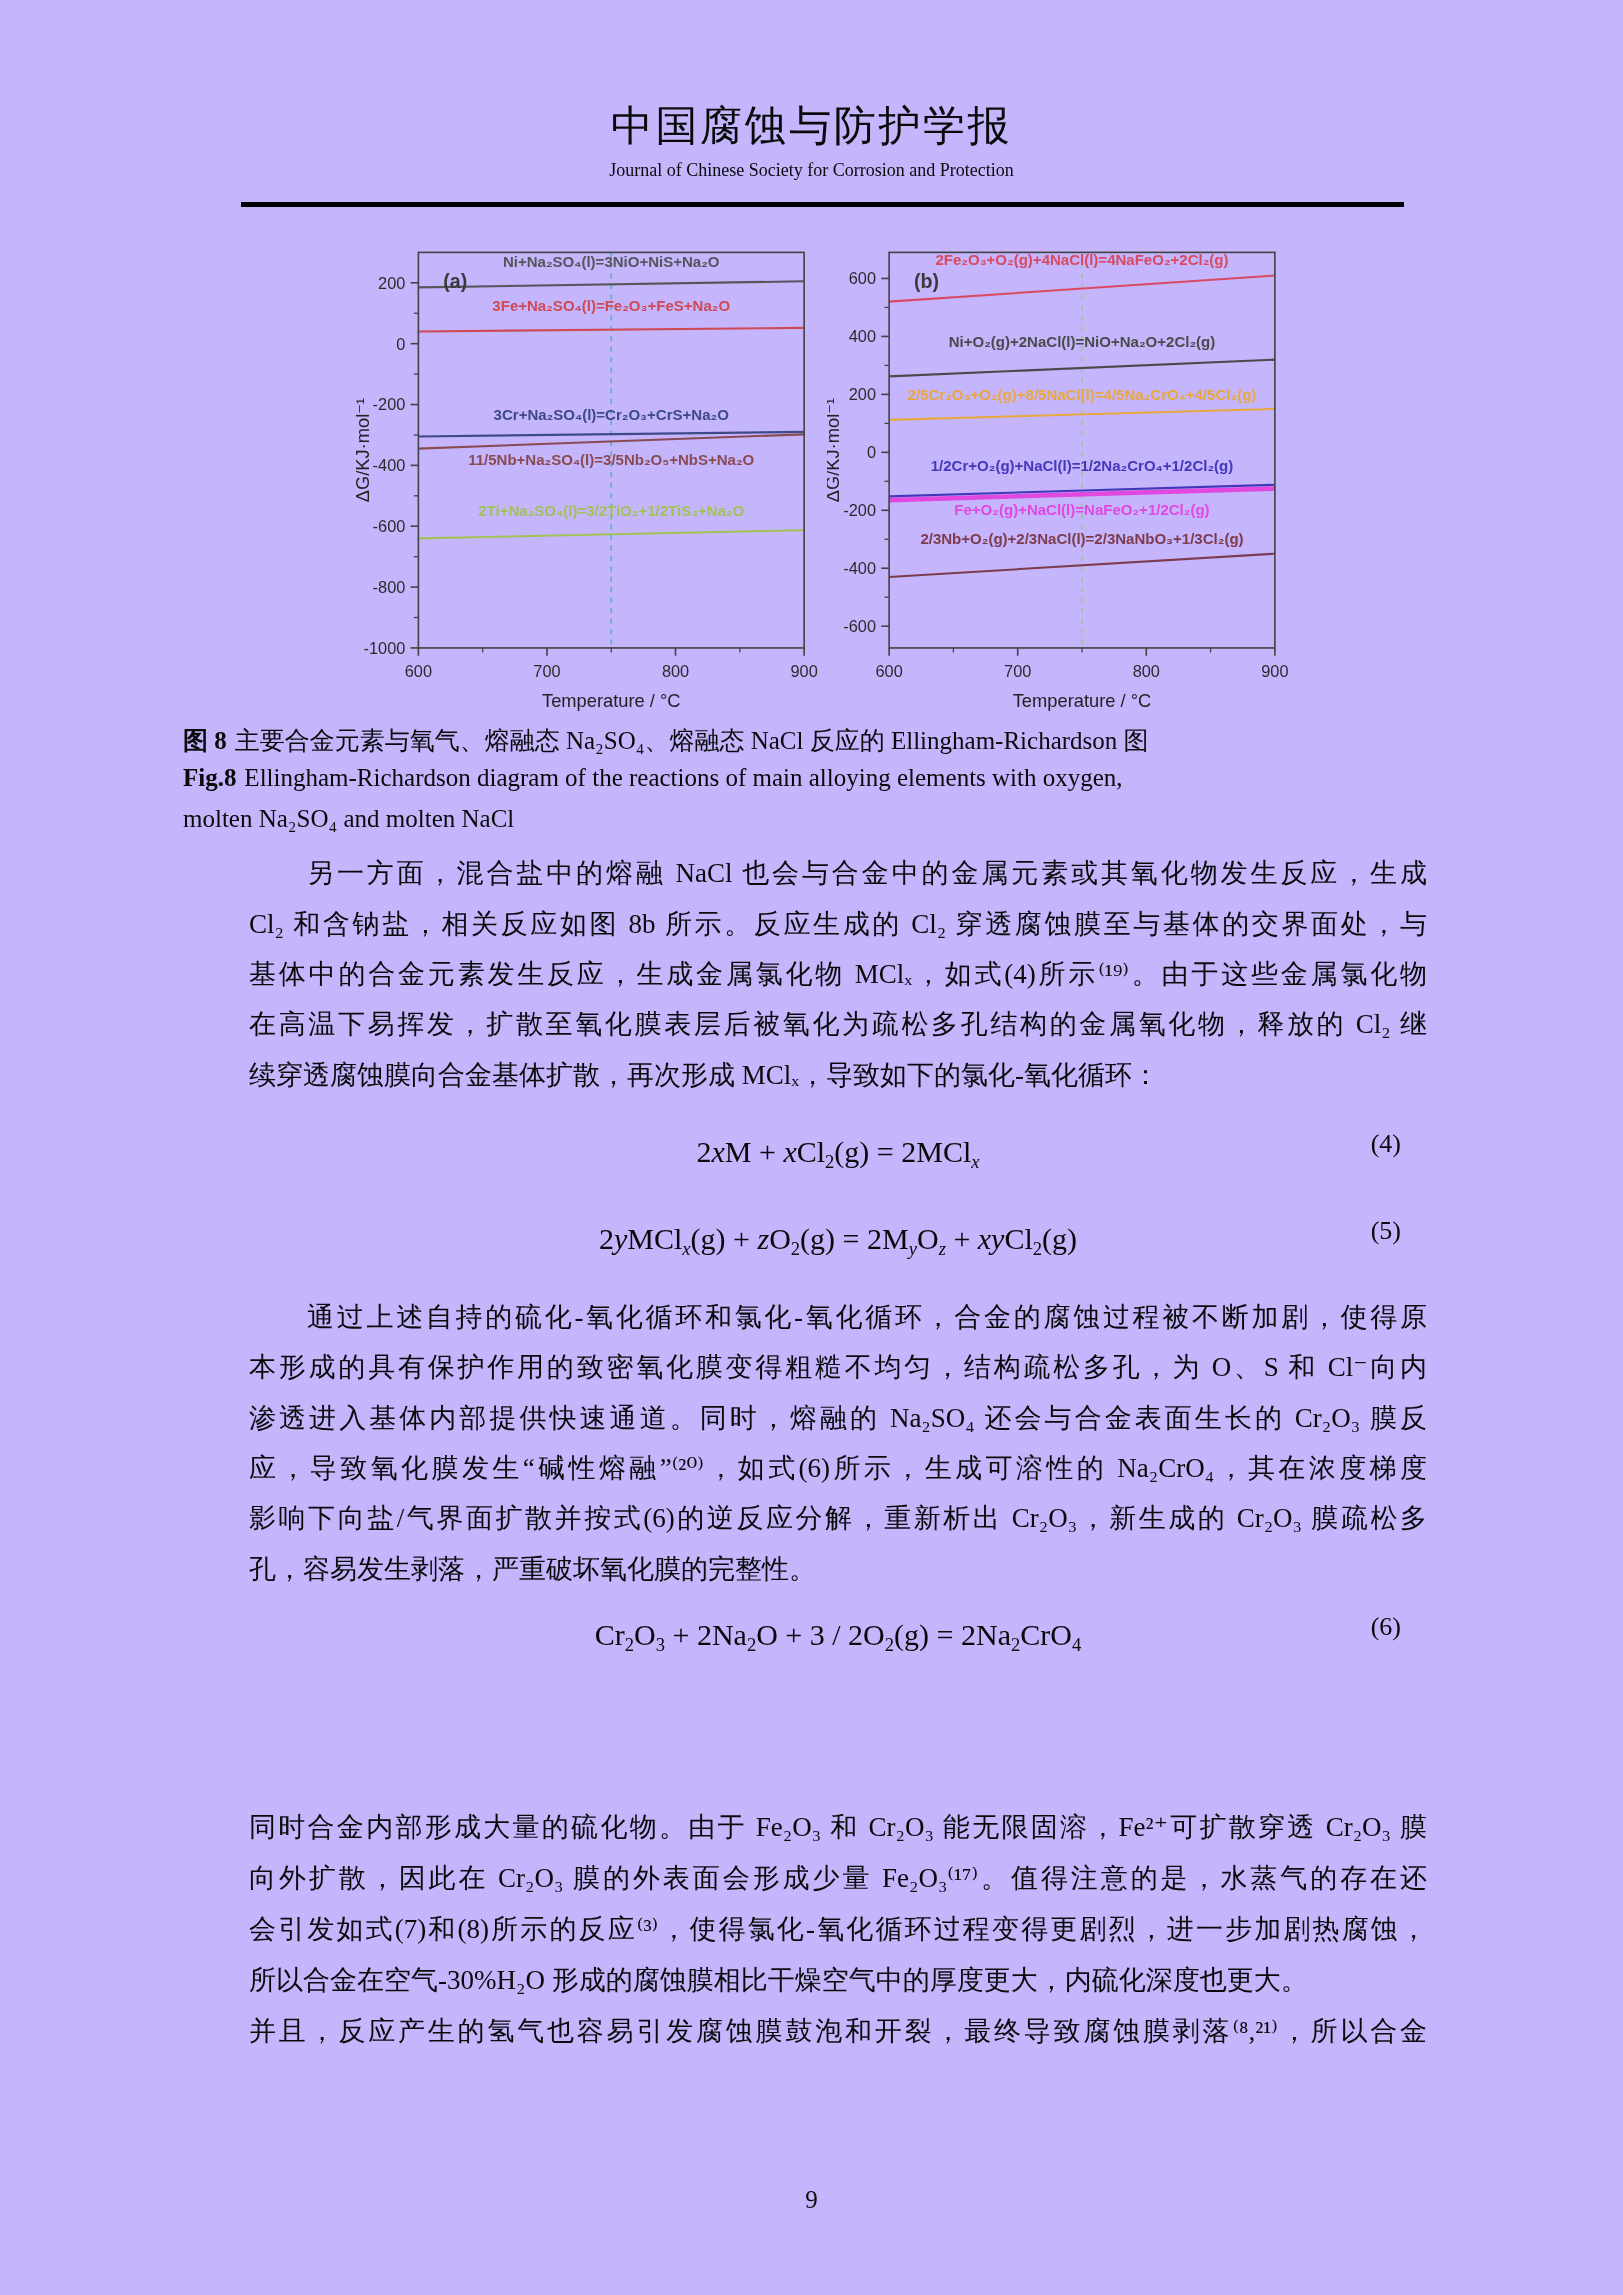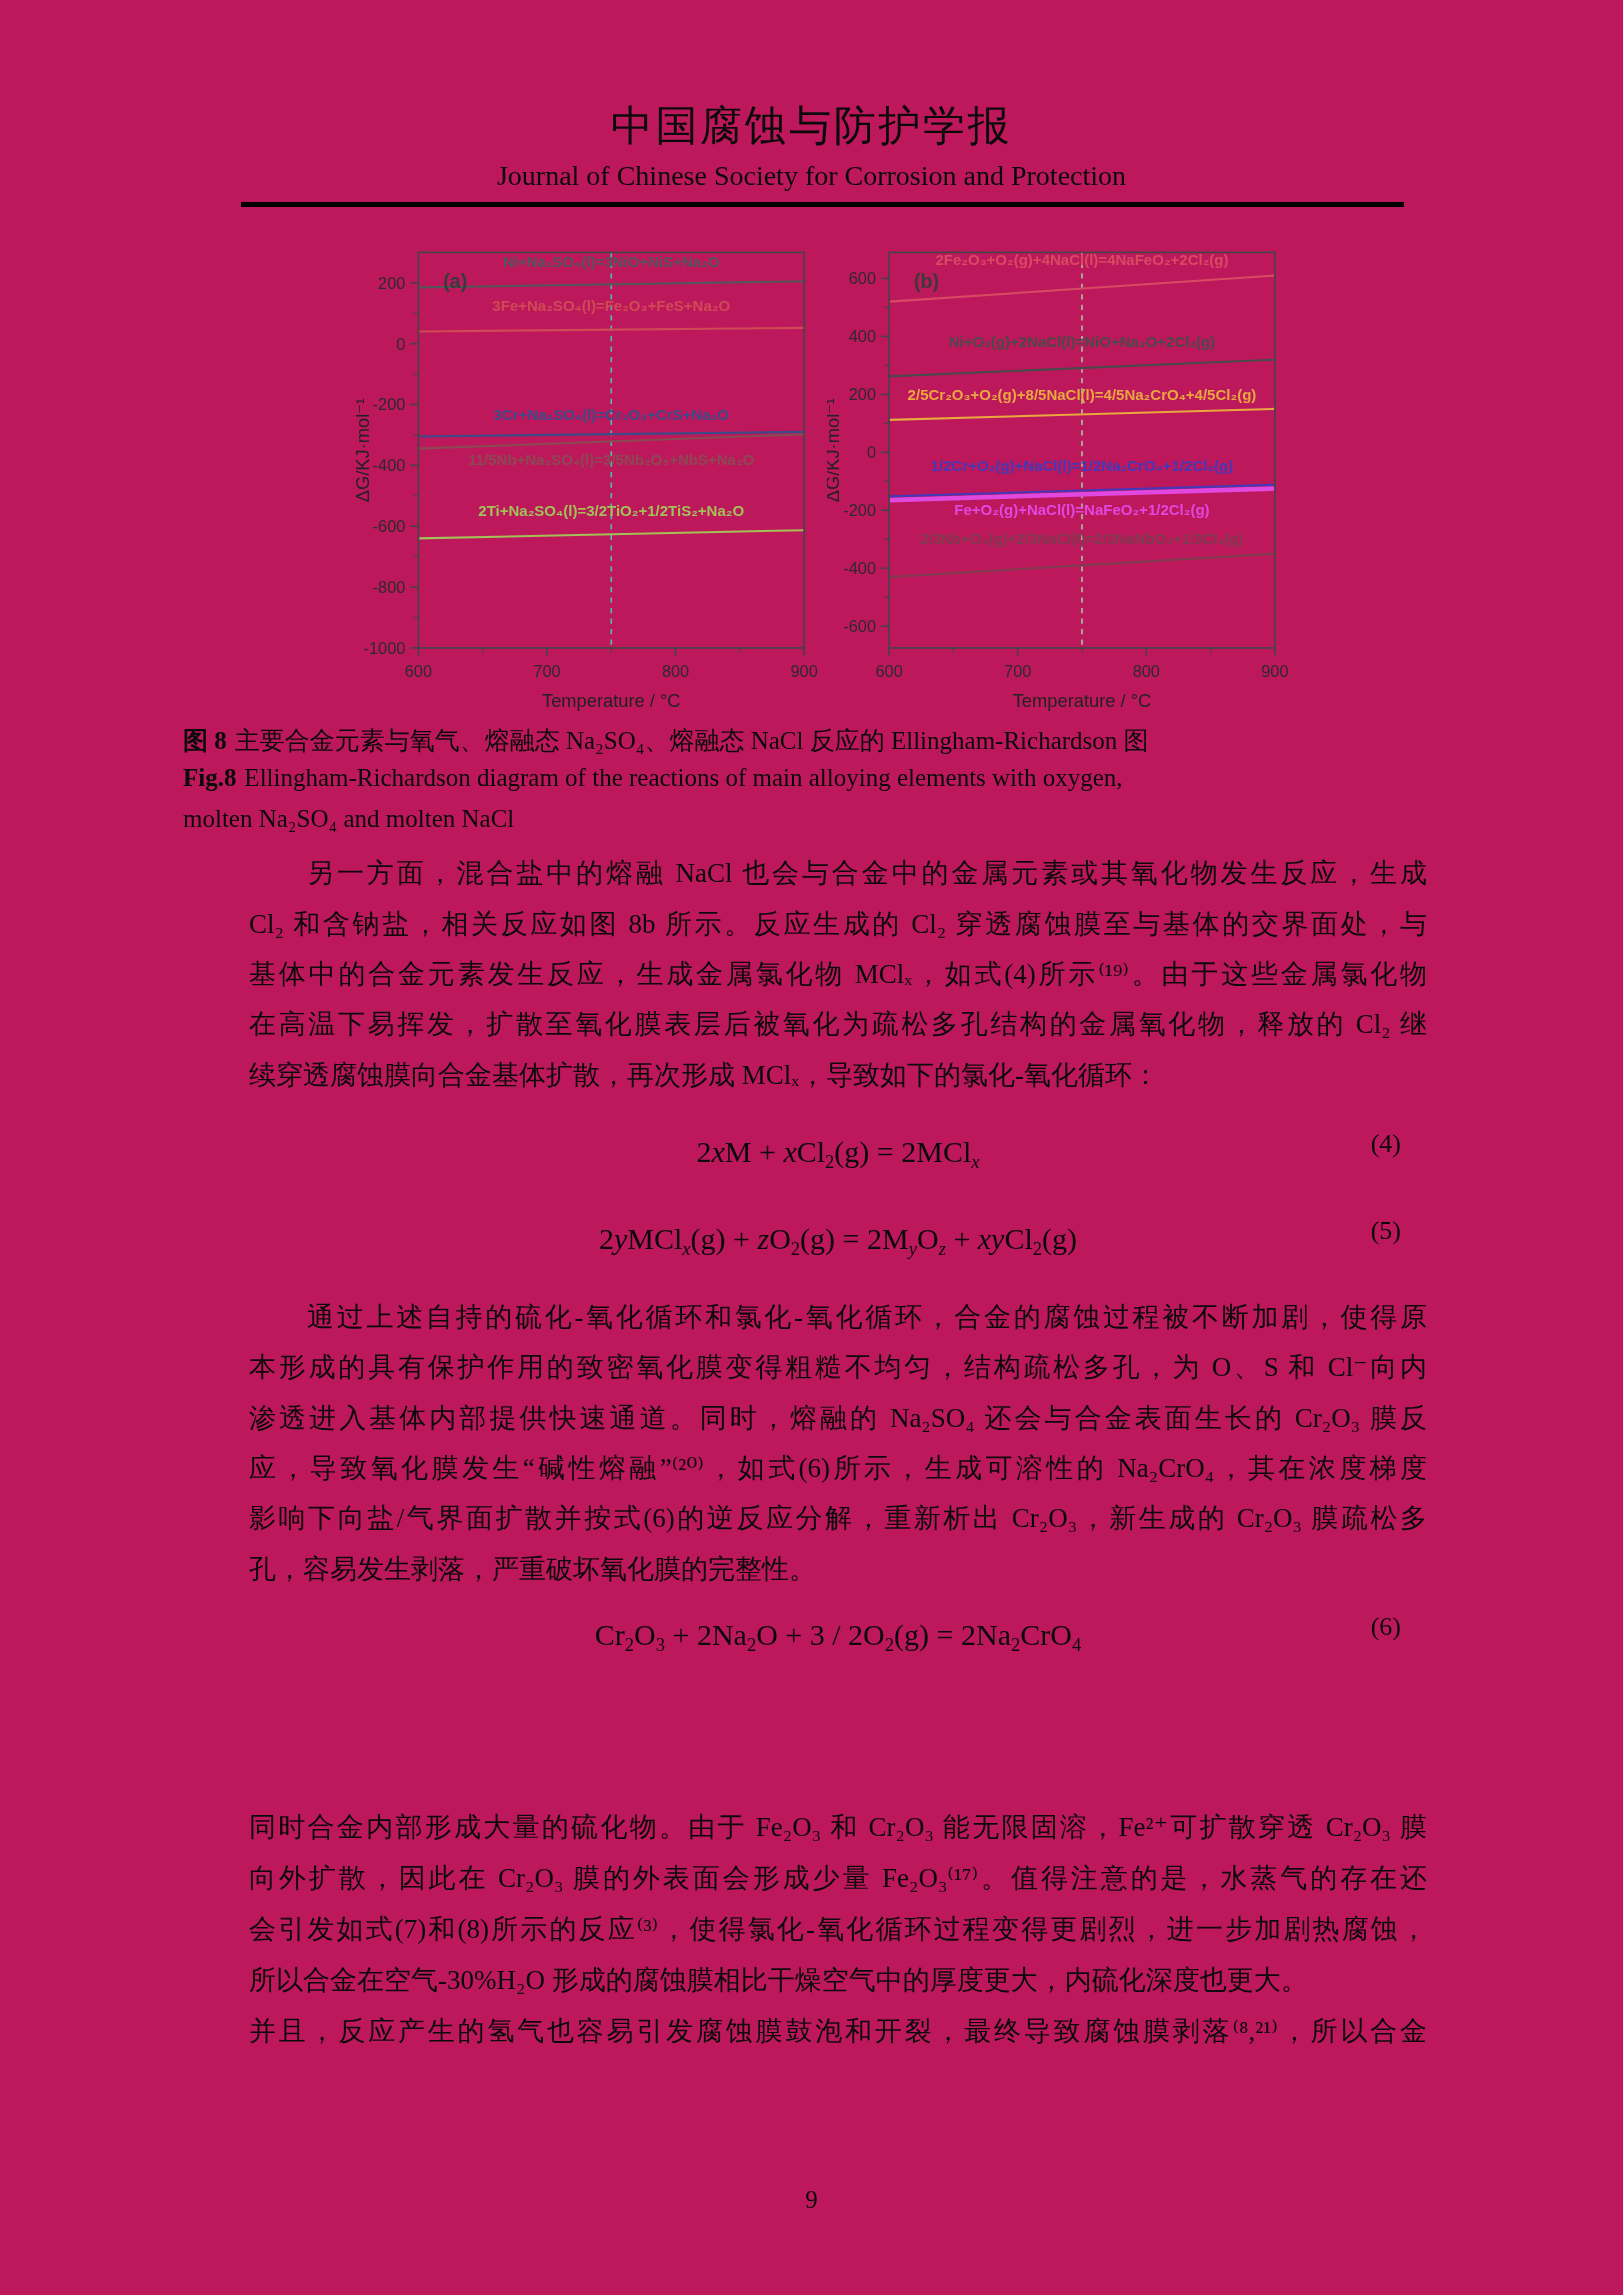--- a/index.html
+++ b/index.html
@@ -1,20 +1,20 @@
 <!DOCTYPE html>
 <html style="font-size:10.5px"><head>
 <meta charset="utf-8">
 <style>
   html,body{margin:0;padding:0;background:#888;}
-  .page{position:relative;width:1623px;height:2295px;background:#be185d;margin:0 auto;
+  .page{position:relative;width:1623px;height:2295px;background:#c4b5fd;margin:0 auto;
         font-family:"Liberation Serif","DejaVu Serif",serif;color:#111;overflow:hidden;}
   .title-zh{position:absolute;top:98px;left:0;width:100%;text-align:center;
             font-size:42px;letter-spacing:2.6px;color:#0a0a0a;}
-  .title-en{position:absolute;top:160px;left:0;width:100%;text-align:center;font-size:28px;color:#0a0a0a;}
+  .title-en{position:absolute;top:160px;left:0;width:100%;text-align:center;font-size:18px;color:#0a0a0a;}
   .rule{position:absolute;top:202px;left:241px;width:1163px;height:4.6px;background:#000;}
   .figure{position:absolute;top:216px;left:353px;width:949px;height:504px;}
   .figure svg{position:absolute;top:0;}
   #chart-a{left:0;}
   #chart-b{left:474px;}
   .tick{font-family:"Liberation Sans","DejaVu Sans",sans-serif;font-size:25px;fill:#2b2b2b;}
   .axlabel{font-family:"Liberation Sans","DejaVu Sans",sans-serif;font-size:28px;fill:#222;}
   .slabel{font-family:"Liberation Sans","DejaVu Sans",sans-serif;font-size:23px;font-weight:600;}
   .panel{font-family:"Liberation Sans","DejaVu Sans",sans-serif;font-size:30px;font-weight:bold;fill:#3a3a3a;}
   .cap{position:absolute;left:183px;width:1256px;text-align:left;font-size:25px;color:#0a0a0a;}

